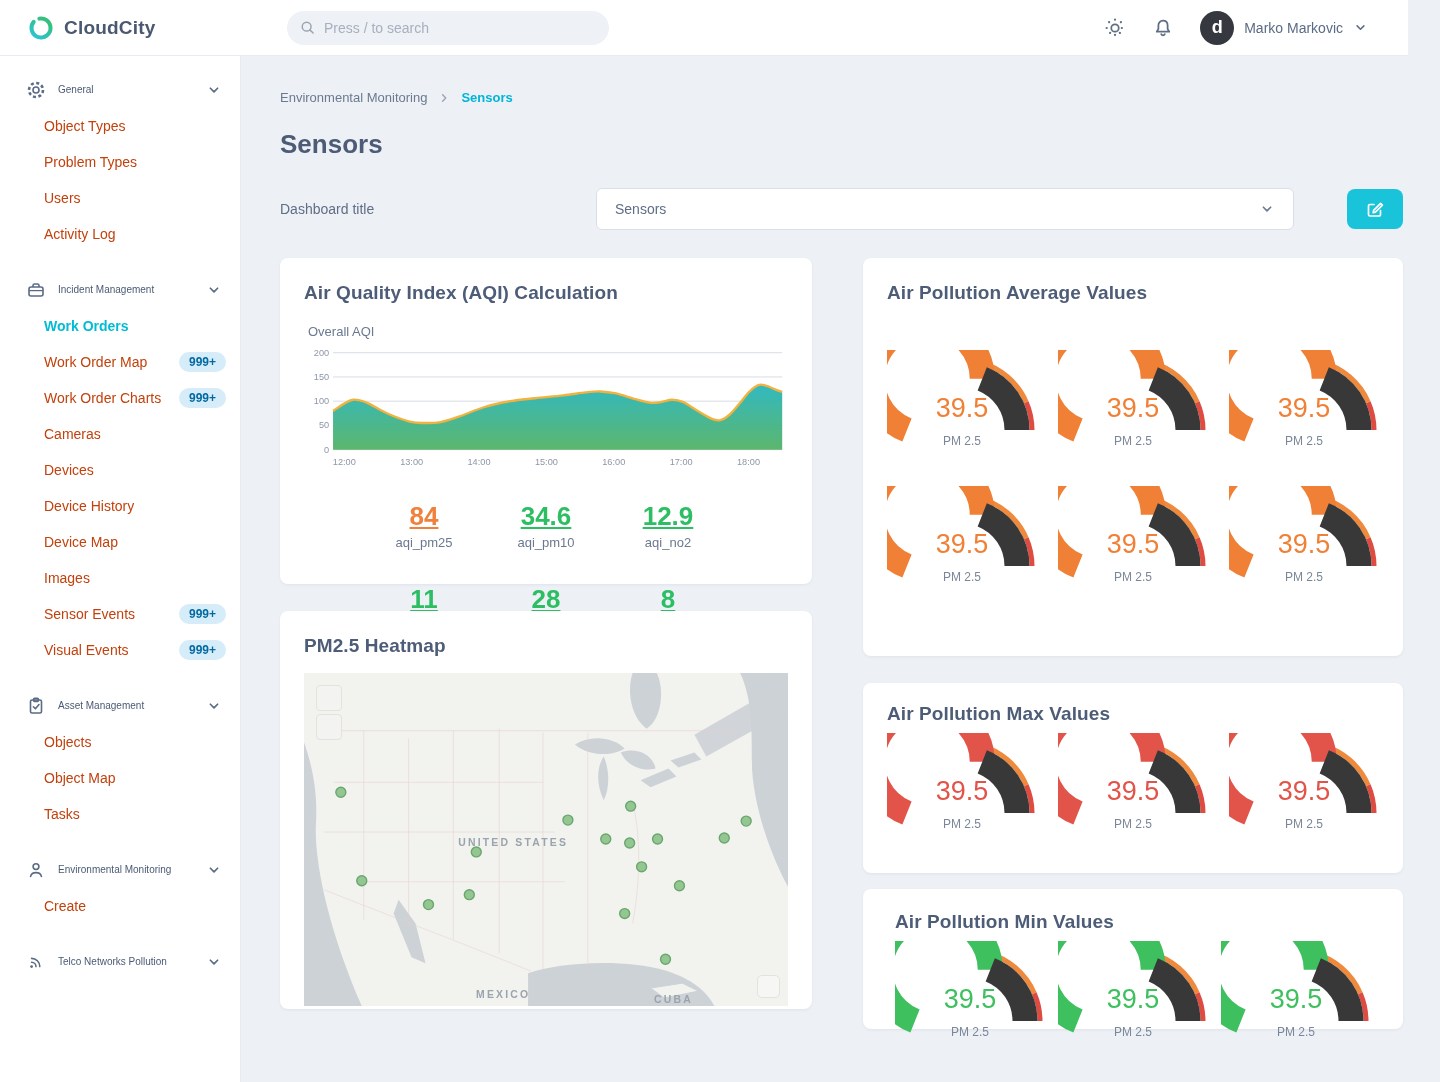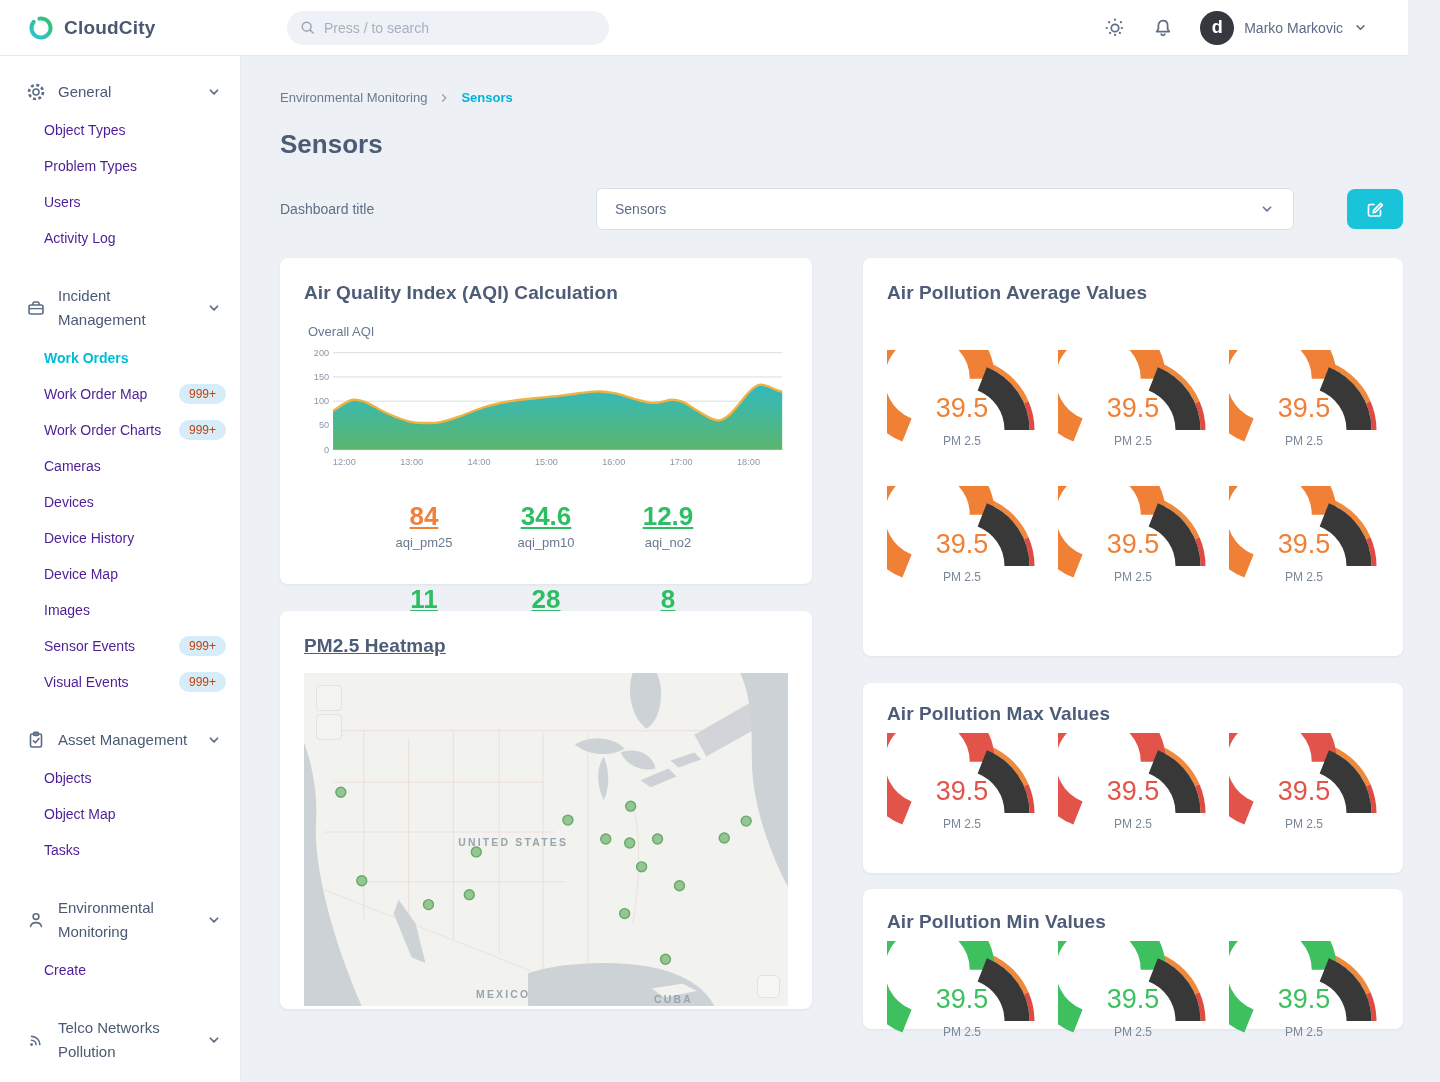--- a/index.html
+++ b/index.html
@@ -20,26 +20,26 @@
   .avatar { width:34px; height:34px; border-radius:50%; background:#35383f; color:#fff;
     font-weight:700; font-size:18px; display:flex; align-items:center; justify-content:center; }
   .user-name { font-size:14px; color:#5b6b84; }
 
   
   .sidebar { position:fixed; top:56px; left:0; width:241px; bottom:0; background:#fff;
     border-right:1px solid #e7ebf1; padding-top:16px; overflow:hidden; }
   .side-section { margin-bottom:20px; }
   .side-header { display:flex; align-items:center; padding:8px 18px 8px 26px; cursor:pointer; }
   .side-header .sicon { width:20px; height:20px; color:#5b6b84; flex:none; margin-right:12px; display:inline-flex; }
-  .side-header .slabel { font-size:15px; font-weight:500; color:#4a5a74; line-height:1.6; max-width:138px; }
+  .side-header .slabel { font-size:10px; font-weight:500; color:#4a5a74; line-height:1.6; max-width:138px; }
   .side-header .chev { margin-left:auto; width:16px; height:16px; color:#5b6b84; display:inline-flex; }
   .side-item { display:flex; align-items:center; height:36px; padding:0 14px 0 44px; cursor:pointer; }
-  .side-item-label { font-size:14px; color:#4c1d95; }
+  .side-item-label { font-size:14px; color:#c2410c; }
   .side-item.active .side-item-label { color:#00bcd4; font-weight:700; }
-  .badge { margin-left:auto; background:#d6edf9; color:#c2410c; font-size:12px; font-weight:400;
+  .badge { margin-left:auto; background:#d6edf9; color:#0369a1; font-size:12px; font-weight:700;
     padding:3px 10px; border-radius:12px; }
 
   
   .main { position:fixed; top:56px; left:241px; right:0; bottom:0; background:#edf1f6;
     padding:34px 37px 0 39px; overflow:hidden; }
   .breadcrumb { display:flex; align-items:center; font-size:13px; }
   .bc-item { color:#6b7a90; }
   .bc-chev { width:14px; height:14px; color:#9aa4b2; margin:0 10px; display:inline-flex; }
   .bc-item.active { color:#00b5d8; font-weight:700; }
   .page-title { font-size:26px; font-weight:600; color:#4c5b76; margin-top:24px; }
@@ -63,25 +63,25 @@
   .aqi-metrics { display:grid; grid-template-columns:repeat(3,96px); justify-content:center;
     column-gap:26px; row-gap:34px; margin-top:30px; text-align:center; }
   .metric-value { font-size:26px; font-weight:700;text-decoration:underline; }
   .metric-label { font-size:13px; color:#6a7890; margin-top:3px; }
 
   
   .card-avg { height:398px; }
   .gauge-grid { display:grid; grid-template-columns:repeat(3,150px); justify-content:space-between;
     row-gap:36px; margin-top:46px; }
   .card-max { height:190px; margin-top:27px; padding:20px 24px; }
-  .card-min { height:140px; margin-top:16px; padding:22px 24px; }
+  .card-min { height:140px; margin-top:16px; padding:22px 32px; }
   .gauge-row { display:grid; grid-template-columns:repeat(3,150px); justify-content:space-between; margin-top:8px; }
 
   
-  .card-map { height:398px; margin-top:27px;text-decoration:underline; }
+  .card-map { height:398px; margin-top:27px; }
   .map-wrap { position:relative; margin-top:16px; width:484px; height:333px; background:#f1f1ee;
     overflow:hidden; }
   .map-ctl { position:absolute; top:12px; left:12px; display:flex; flex-direction:column; gap:3px; }
   .map-ctl button { width:26px; height:26px; background:#f3f4f1; border:1px solid #e2e3df; border-radius:4px;
     color:#c3c7c3; font-size:15px; line-height:1; cursor:pointer; }
   .map-attrib { position:absolute; right:8px; bottom:8px; width:23px; height:23px;
     background:#f6f6f4; border:1px solid #e2e3df; border-radius:5px; cursor:pointer; }
 
   svg { display:block; }
 </style>

